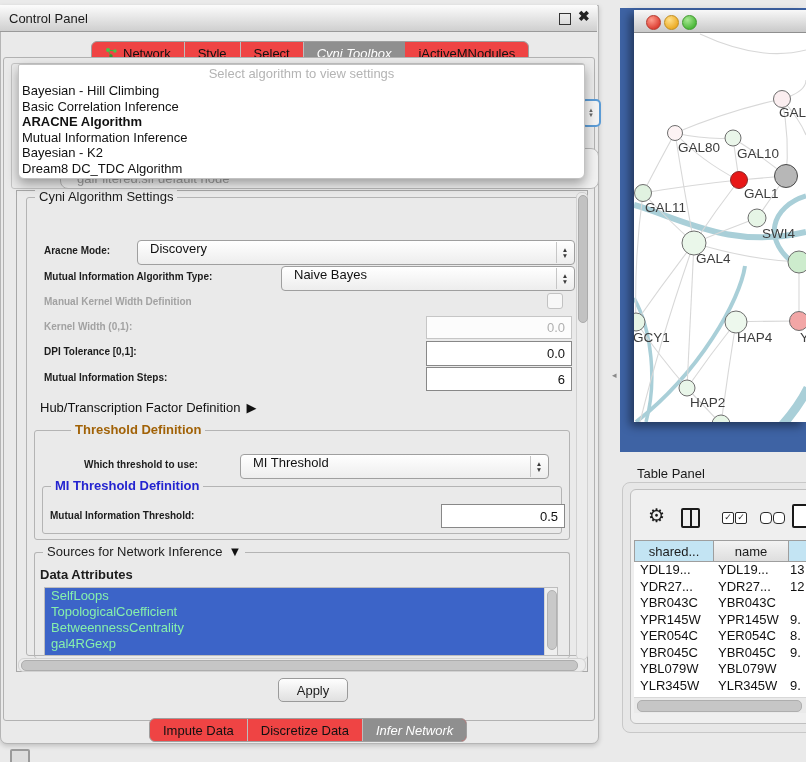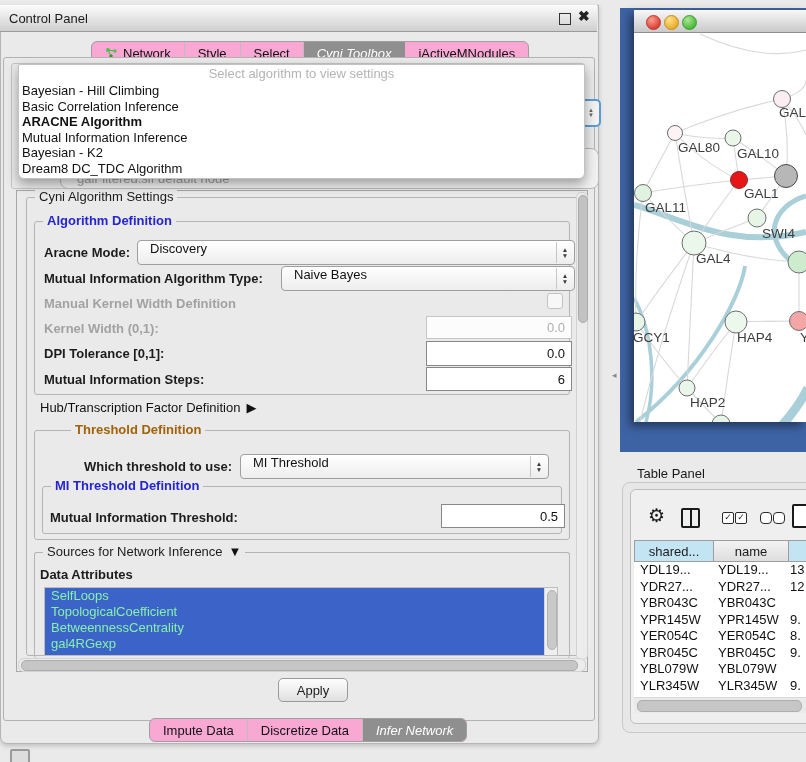--- a/index.html
+++ b/index.html
@@ -10,21 +10,21 @@
   
   .cp-window{left:0;top:5px;width:597px;height:737px;background:#eaeaea;
              border:1px solid #b5b5b5;border-radius:0 0 7px 7px;box-shadow:0 2px 5px rgba(0,0,0,.18);}
   .cp-titlebar{left:0;top:5px;width:597px;height:26px;
                background:linear-gradient(#fcfcfc,#cfcfcf);border-bottom:1px solid #9a9a9a;}
   .cp-title{left:9px;top:11px;font-size:13px;color:#1a1a1a;}
   .float-btn{left:559px;top:13px;width:10px;height:10px;border:1.5px solid #333;background:transparent;}
   .close-btn{left:578px;top:8px;font-size:14px;font-weight:bold;color:#222;}
 
   
-  .seg{display:flex;border:1px solid #9f9f9f;border-radius:6px;background:#f9a8d4;overflow:hidden;height:22px;}
+  .seg{display:flex;border:1px solid #9f9f9f;border-radius:6px;background:#ef4444;overflow:hidden;height:22px;}
   .seg .tab{padding:0 13px;display:flex;align-items:center;font-size:13px;white-space:nowrap;
             border-right:1px solid #bdbdbd;color:#111;}
   .seg .tab:last-child{border-right:none;}
   .seg .tab.sel{background:#8f8f8f;color:#fff;border-right-color:#8f8f8f;font-style:italic;}
   .net-tab-icon{width:13px;height:12px;margin-right:5px;}
 
   
   .popup{left:18px;top:64px;width:565px;height:113px;background:#fff;border:1px solid #c2c2c2;
          border-radius:2px 2px 6px 6px;box-shadow:0 5px 12px rgba(0,0,0,.35);z-index:40;}
   .popup .prompt{height:18px;line-height:18px;text-align:center;color:#b4b4b4;font-size:13px;}
@@ -43,21 +43,21 @@
   .cp-main{left:3px;top:57px;width:590px;height:662px;border:1px solid #b2b2b2;border-radius:3px;background:#eaeaea;}
   .inner-sliver{left:11px;top:63px;width:572px;height:124px;border:1px solid #c4c4c4;border-radius:3px;background:#eaeaea;}
 
   .scrollpane{left:16px;top:190px;width:570px;height:480px;border:1px solid #a8a8a8;background:#eaeaea;}
 
   .group{position:absolute;border:1px solid #b4b4b4;border-radius:3px;}
   .legend{position:absolute;top:-9px;left:8px;background:#eaeaea;padding:0 4px;font-size:13px;white-space:nowrap;}
   .legend.blue{color:#2424d0;font-weight:bold;}
   .legend.green{color:#a16207;font-weight:bold;margin-left:28px;}
 
-  .lbl{position:absolute;font-size:13px;font-weight:bold;color:#1c1c1c;white-space:nowrap;}
+  .lbl{position:absolute;font-size:10px;font-weight:bold;color:#1c1c1c;white-space:nowrap;}
   .lbl.dis{color:#a2a2a2;}
   .plain{position:absolute;font-size:13px;color:#111;white-space:nowrap;}
 
   .combo{position:absolute;background:linear-gradient(#ffffff,#ededed);border:1px solid #9f9f9f;border-radius:4px;
          font-size:13px;color:#111;display:flex;align-items:flex-start;padding-left:12px;}
   .combo .arrows{position:absolute;right:1px;top:1px;bottom:1px;width:16px;border-left:1px solid #c6c6c6;
                  display:flex;flex-direction:column;align-items:center;justify-content:center;
                  font-size:6.5px;line-height:5.5px;color:#3a3a3a;}
 
   .tfield{position:absolute;background:#fff;border:1px solid #888;font-size:13px;color:#111;
@@ -175,23 +175,20 @@
     <div class="opt">Bayesian - K2</div>
     <div class="opt">Dream8 DC_TDC Algorithm</div>
   </div>
 
   <div class="abs scrollpane"></div>
 
   <div class="group" style="left:26px;top:197px;width:546px;height:457px;padding-left:8px;">
     <span class="legend">Cyni Algorithm Settings</span>
   </div>
 
-  <div class="group" style="left:34px;top:221px;width:534px;height:172px;">
-    <span class="legend blue">Algorithm Definition</span>
-  </div>
   <div class="lbl" style="left:44px;top:245px;">Aracne Mode:</div>
   <div class="combo" style="left:137px;top:240px;width:424px;height:23px;">
     <span>Discovery</span>
     <span class="arrows">
         <span>▲</span>
         <span>▼</span>
       </span>
   </div>
   <div class="lbl" style="left:44px;top:271px;">Mutual Information Algorithm Type:</div>
   <div class="combo" style="left:281px;top:266px;width:280px;height:23px;">

